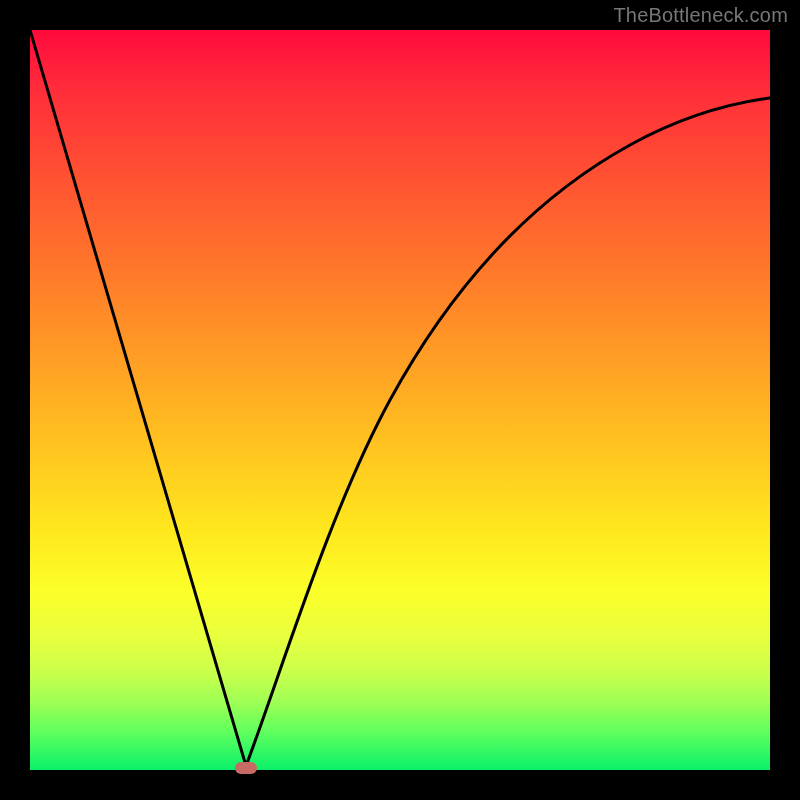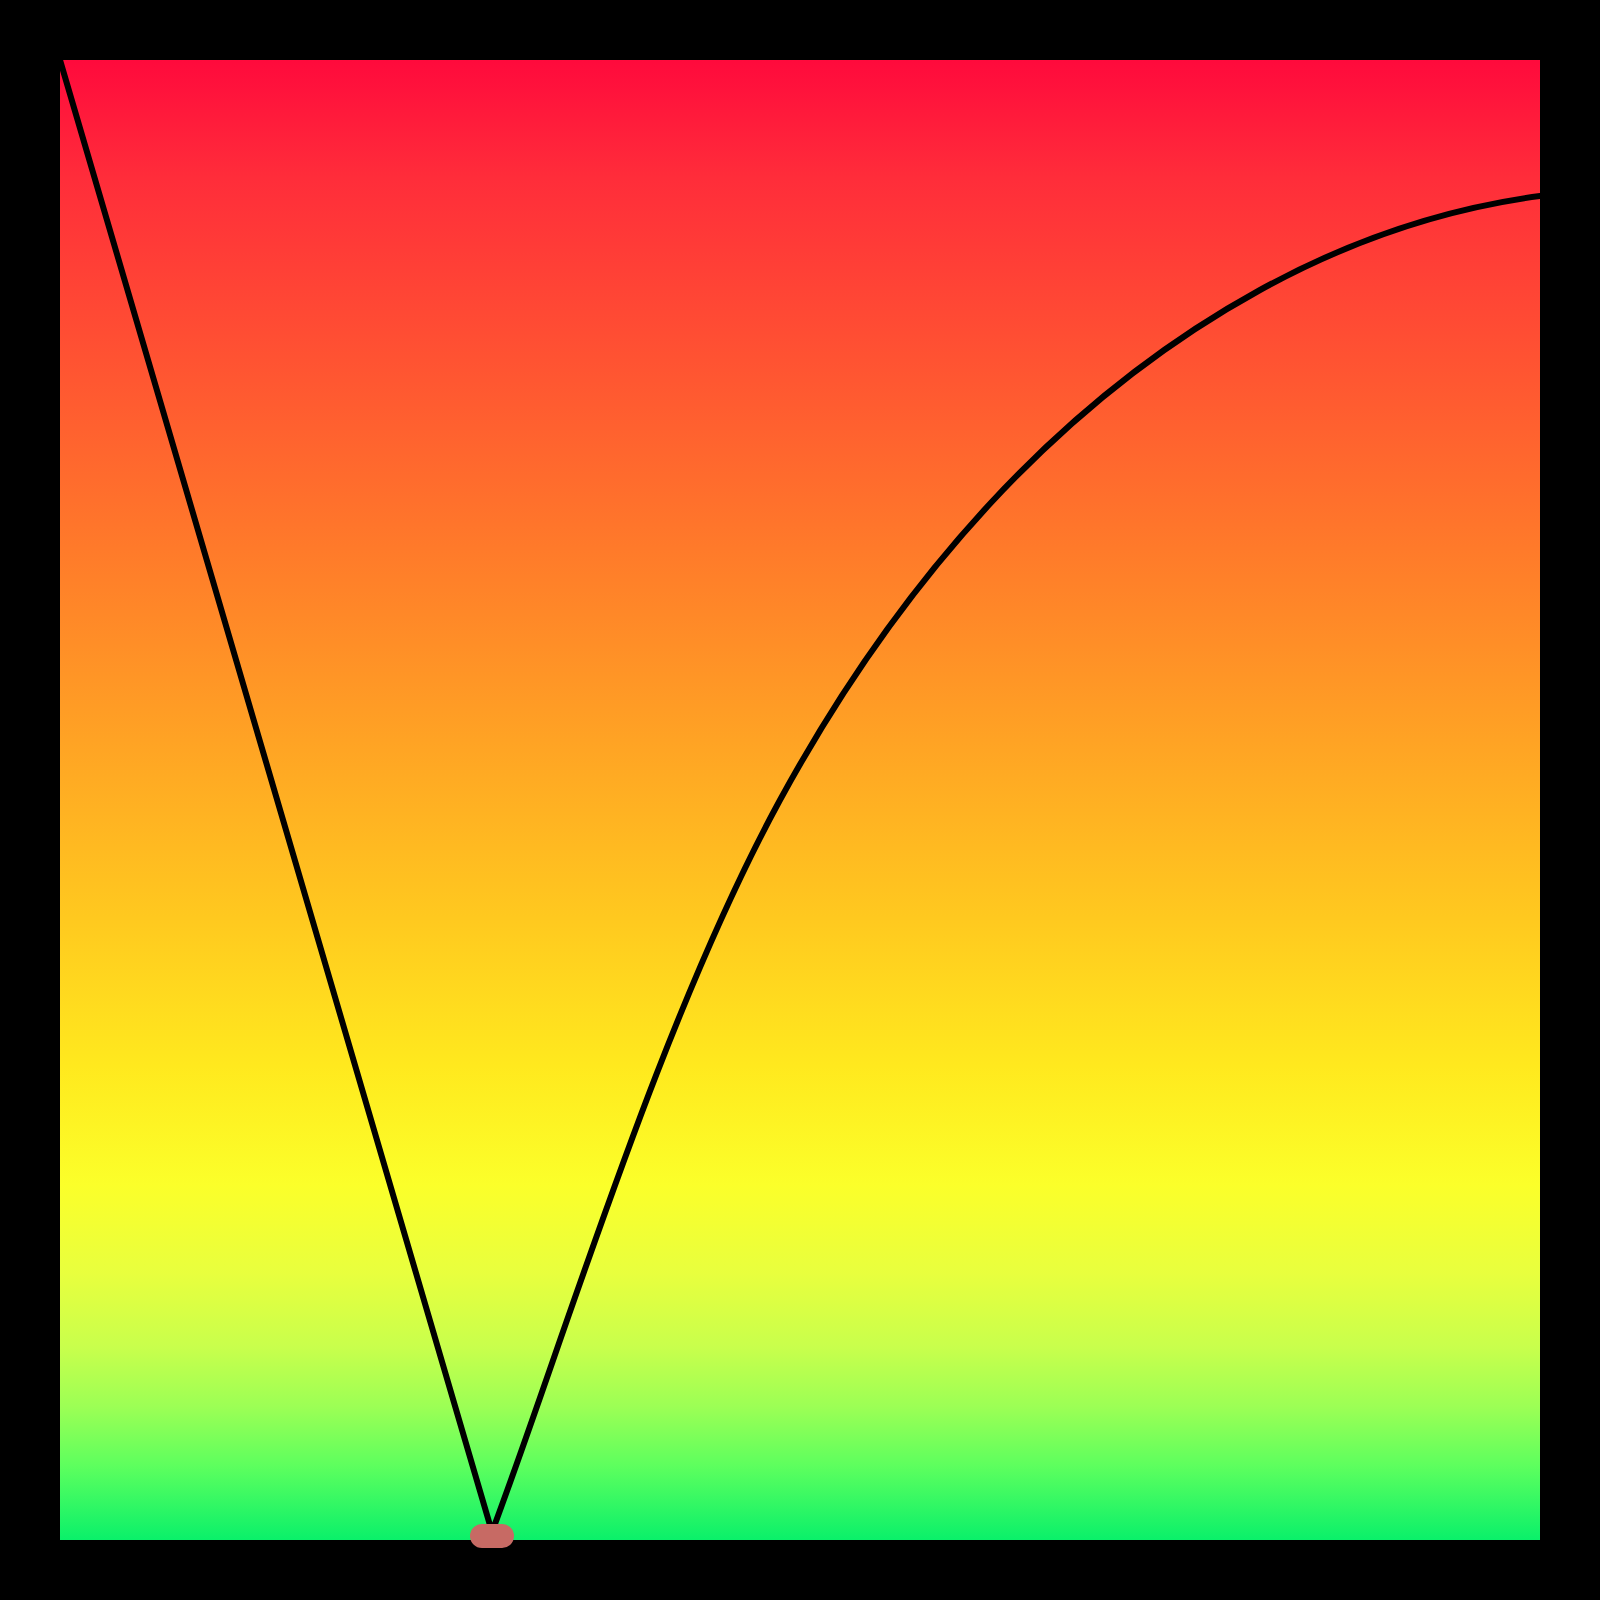--- a/index.html
+++ b/index.html
@@ -82,14 +82,15 @@
         M 216 736
         C 252 640, 300 480, 360 370
         C 420 260, 500 170, 600 115
         C 660 82, 710 72, 740 68
       " fill="none" stroke="#000" stroke-width="3" stroke-linecap="round"></path>
     </svg>
 
     <div class="minimum-marker" style="left: 205px; bottom: -4px;"></div>
   </div>
 
+  <div class="watermark">TheBottleneck.com</div>
 
 </div>
 
 </body></html>

